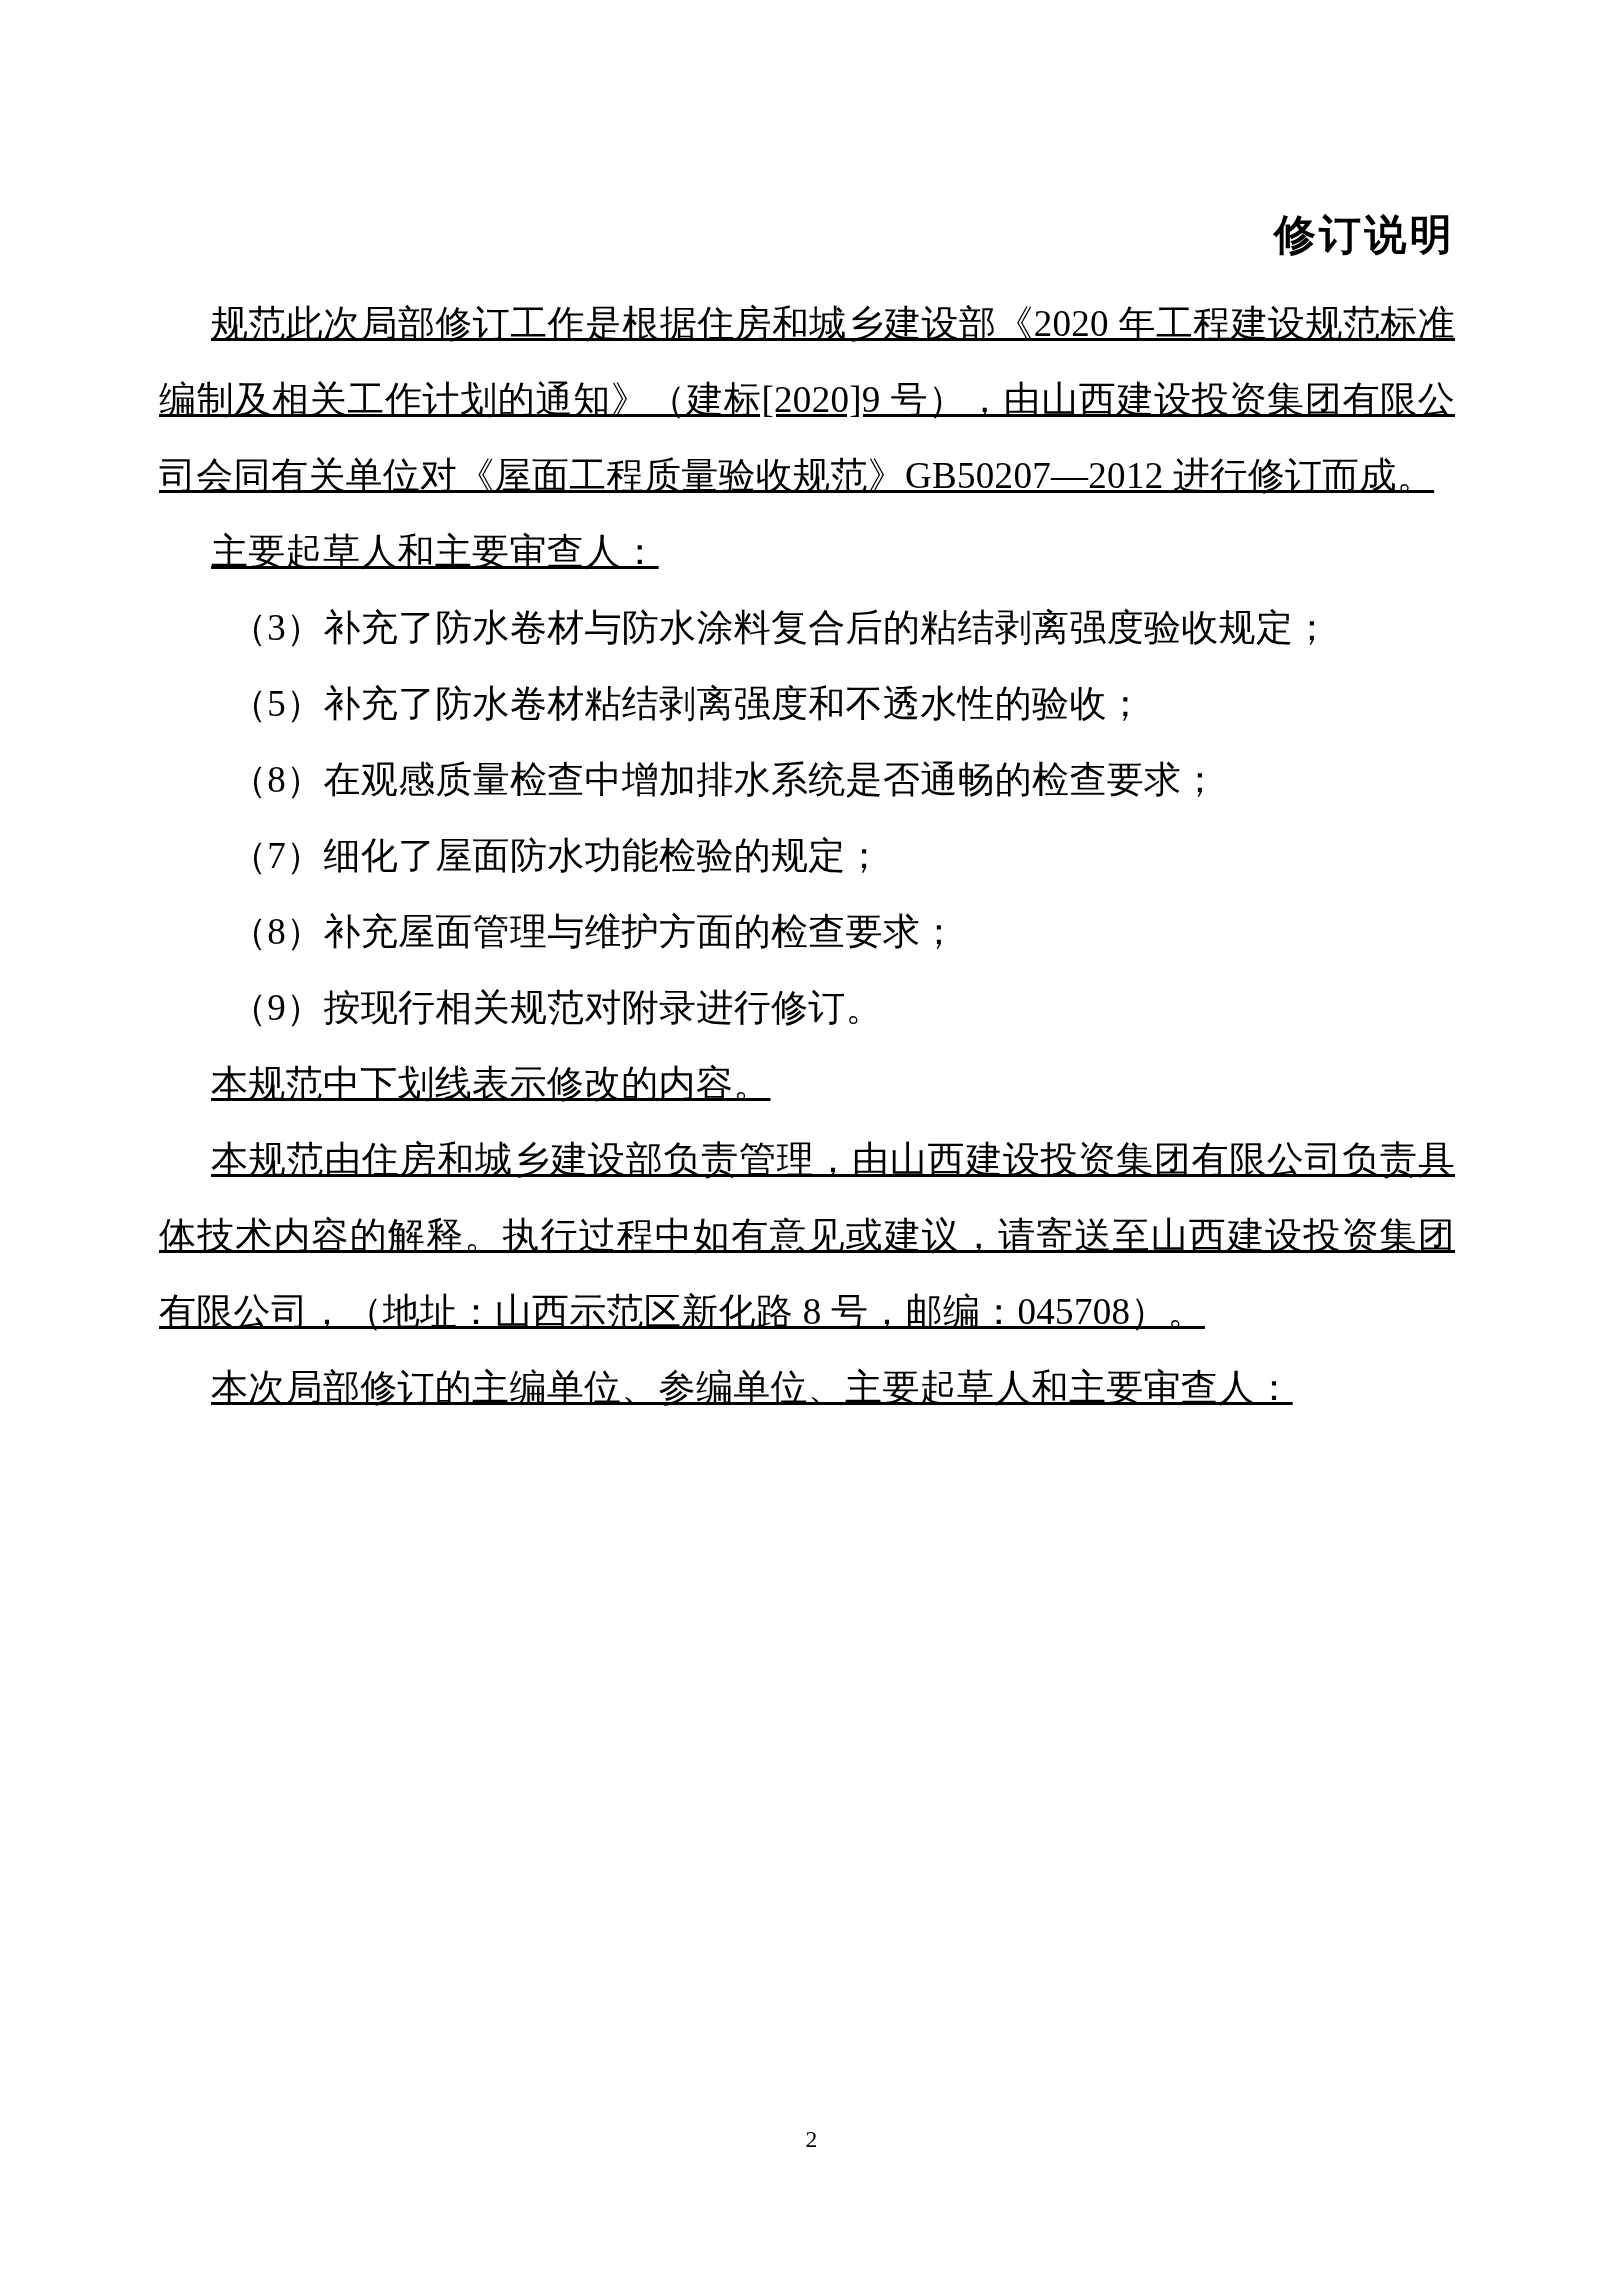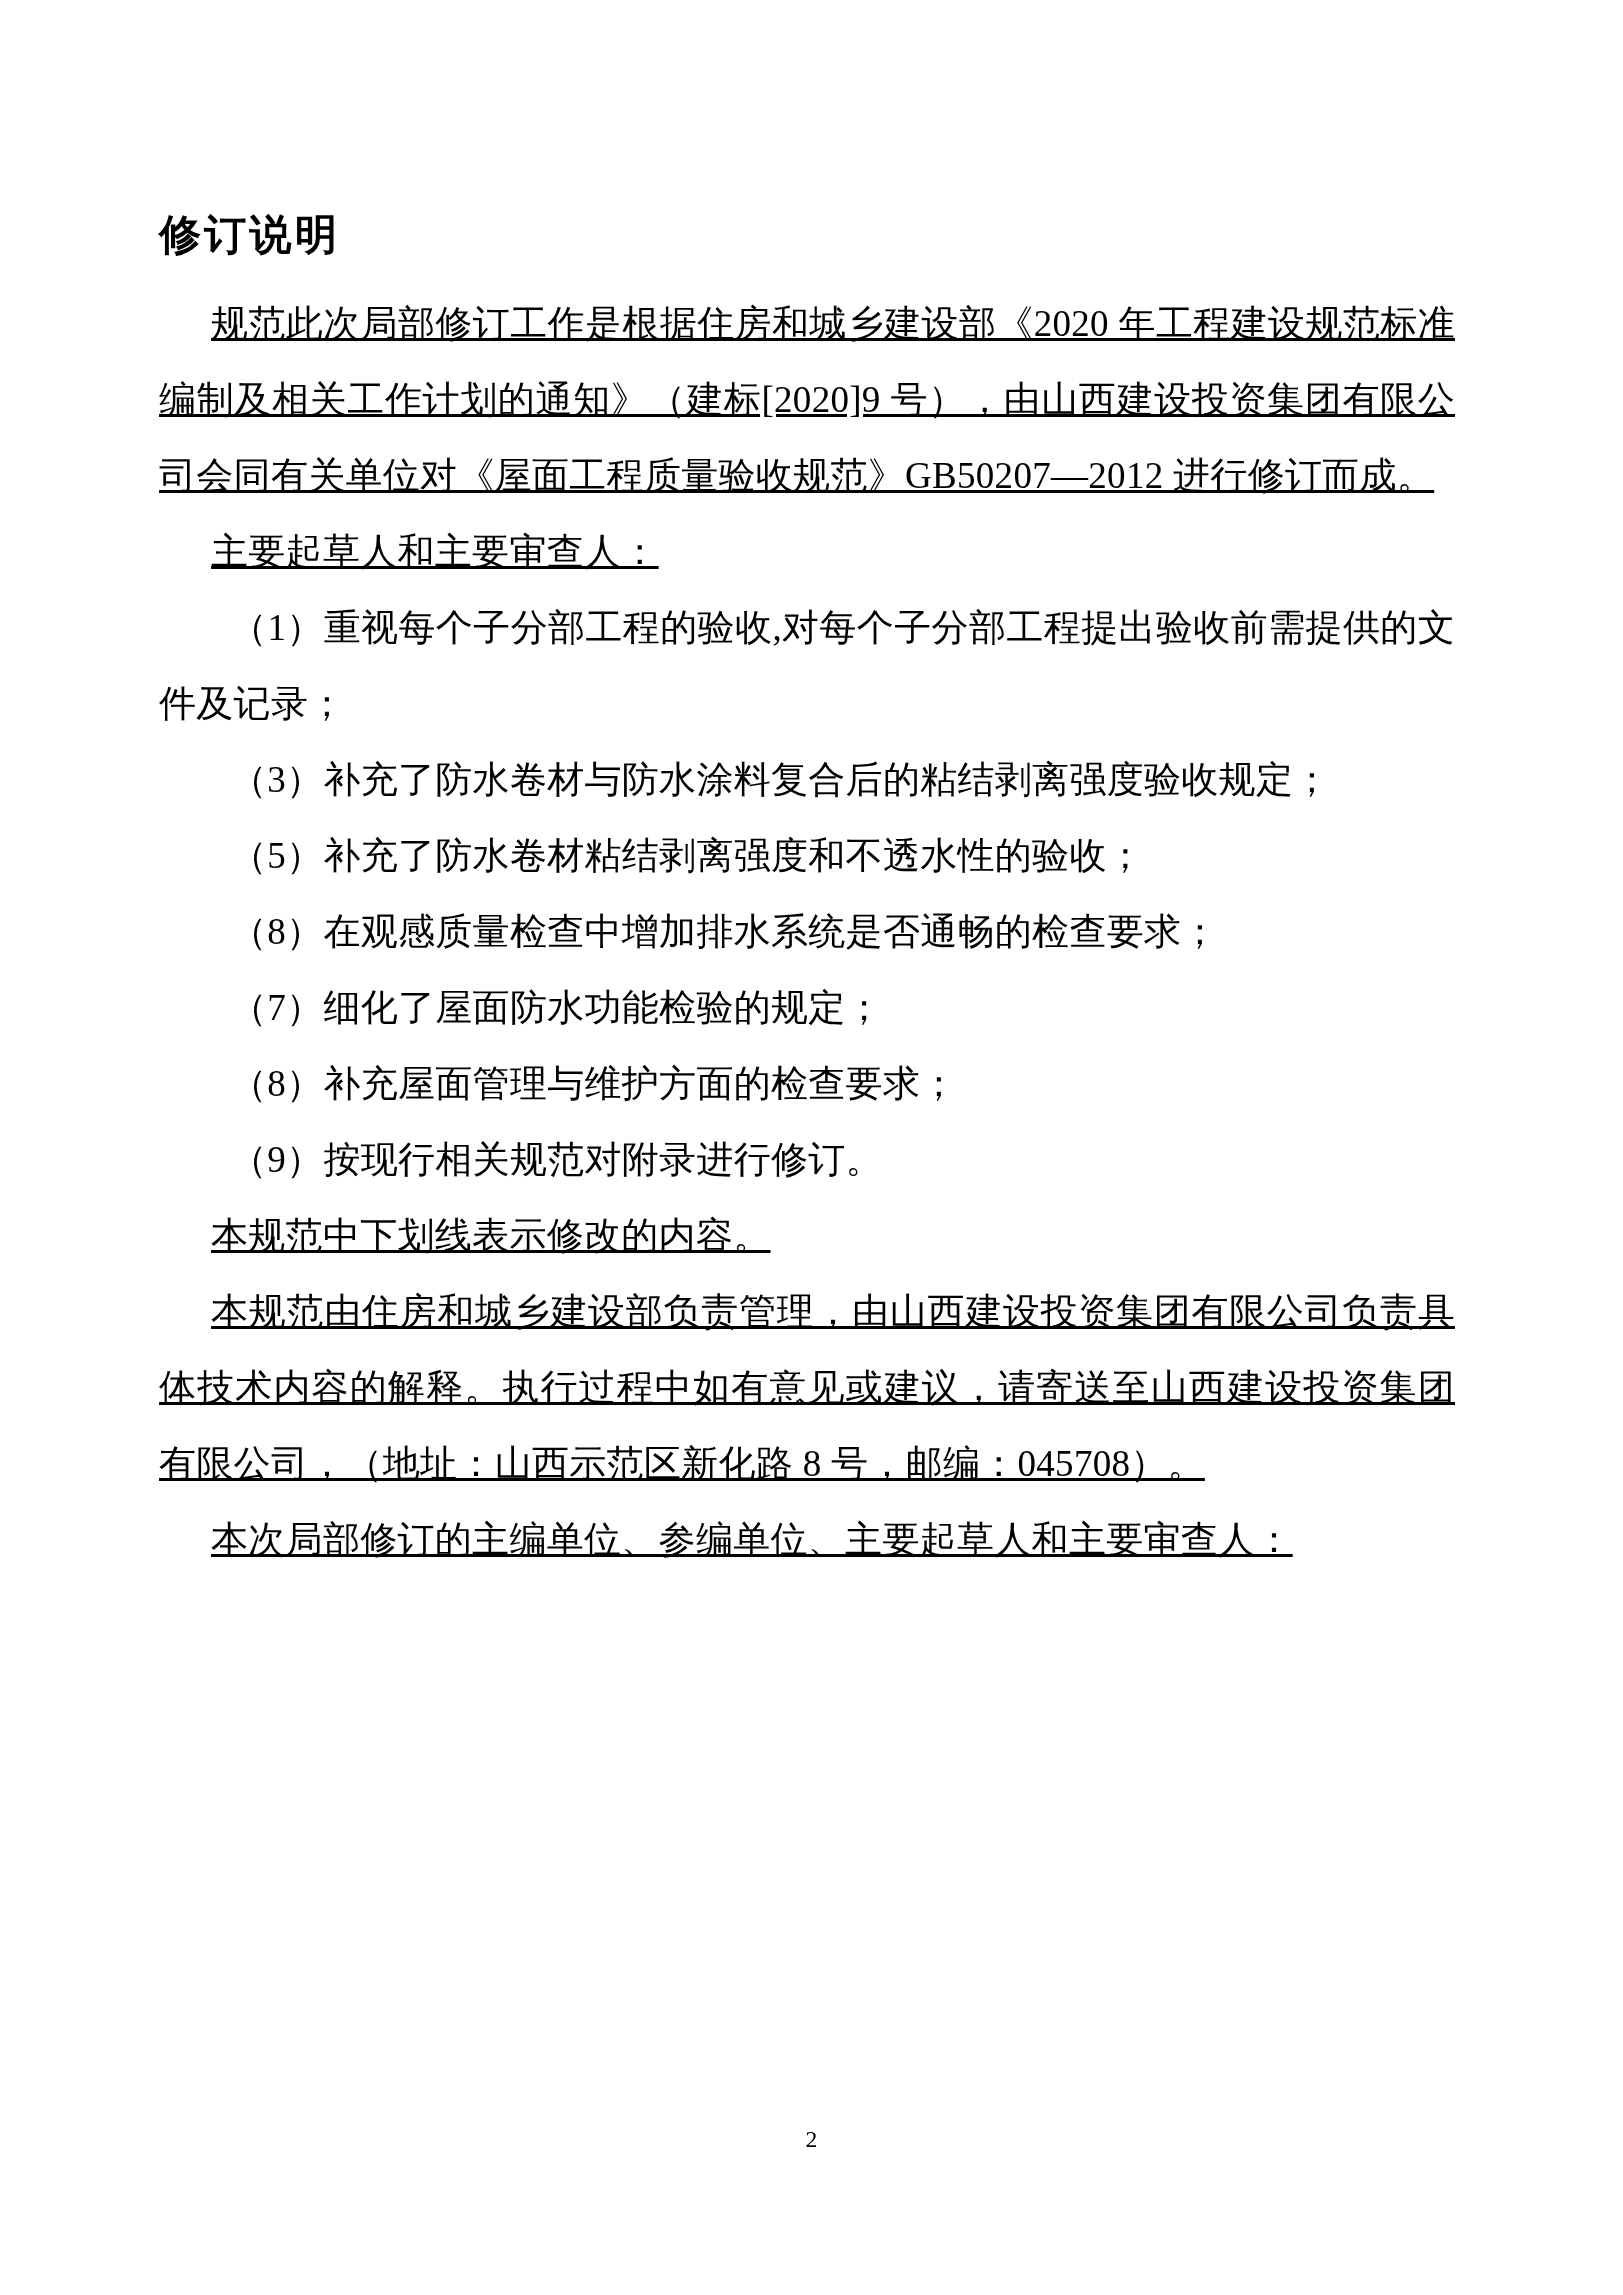--- a/index.html
+++ b/index.html
@@ -18,21 +18,21 @@
   }
   .content {
     position: absolute;
     left: 159px;
     right: 168px;
     top: 0;
   }
   .doc-title {
     margin: 209px 0 0 0;
     padding: 0;
-    text-align: left;
+    text-align: right;
     font-family: "Liberation Sans", "DejaVu Sans", sans-serif;
     font-weight: 700;
     font-size: 42px;
     line-height: 52px;
     letter-spacing: 3.3px;
   }
   .body-text {
     margin-top: 25px;
   }
   p.para {
@@ -66,21 +66,20 @@
 <body>
 
 <div class="page">
   <div class="content">
 
     <h1 class="doc-title">修订说明</h1>
 
     <div class="body-text">
       <p class="para body">规范此次局部修订工作是根据住房和城乡建设部《2020 年工程建设规范标准编制及相关工作计划的通知》（建标[2020]9 号），由山西建设投资集团有限公司会同有关单位对《屋面工程质量验收规范》GB50207—2012 进行修订而成。</p>
       <p class="para body">主要起草人和主要审查人：</p>
-      <p class="para item">（1）重视每个子分部工程的验收,对每个子分部工程提出验收前需提供的文件及记录；</p>
       <p class="para item">（3）补充了防水卷材与防水涂料复合后的粘结剥离强度验收规定；</p>
       <p class="para item">（5）补充了防水卷材粘结剥离强度和不透水性的验收；</p>
       <p class="para item">（8）在观感质量检查中增加排水系统是否通畅的检查要求；</p>
       <p class="para item">（7）细化了屋面防水功能检验的规定；</p>
       <p class="para item">（8）补充屋面管理与维护方面的检查要求；</p>
       <p class="para item">（9）按现行相关规范对附录进行修订。</p>
       <p class="para body">本规范中下划线表示修改的内容。</p>
       <p class="para body">本规范由住房和城乡建设部负责管理，由山西建设投资集团有限公司负责具体技术内容的解释。执行过程中如有意见或建议，请寄送至山西建设投资集团有限公司，（地址：山西示范区新化路 8 号，邮编：045708）。</p>
       <p class="para body">本次局部修订的主编单位、参编单位、主要起草人和主要审查人：</p>
     </div>

